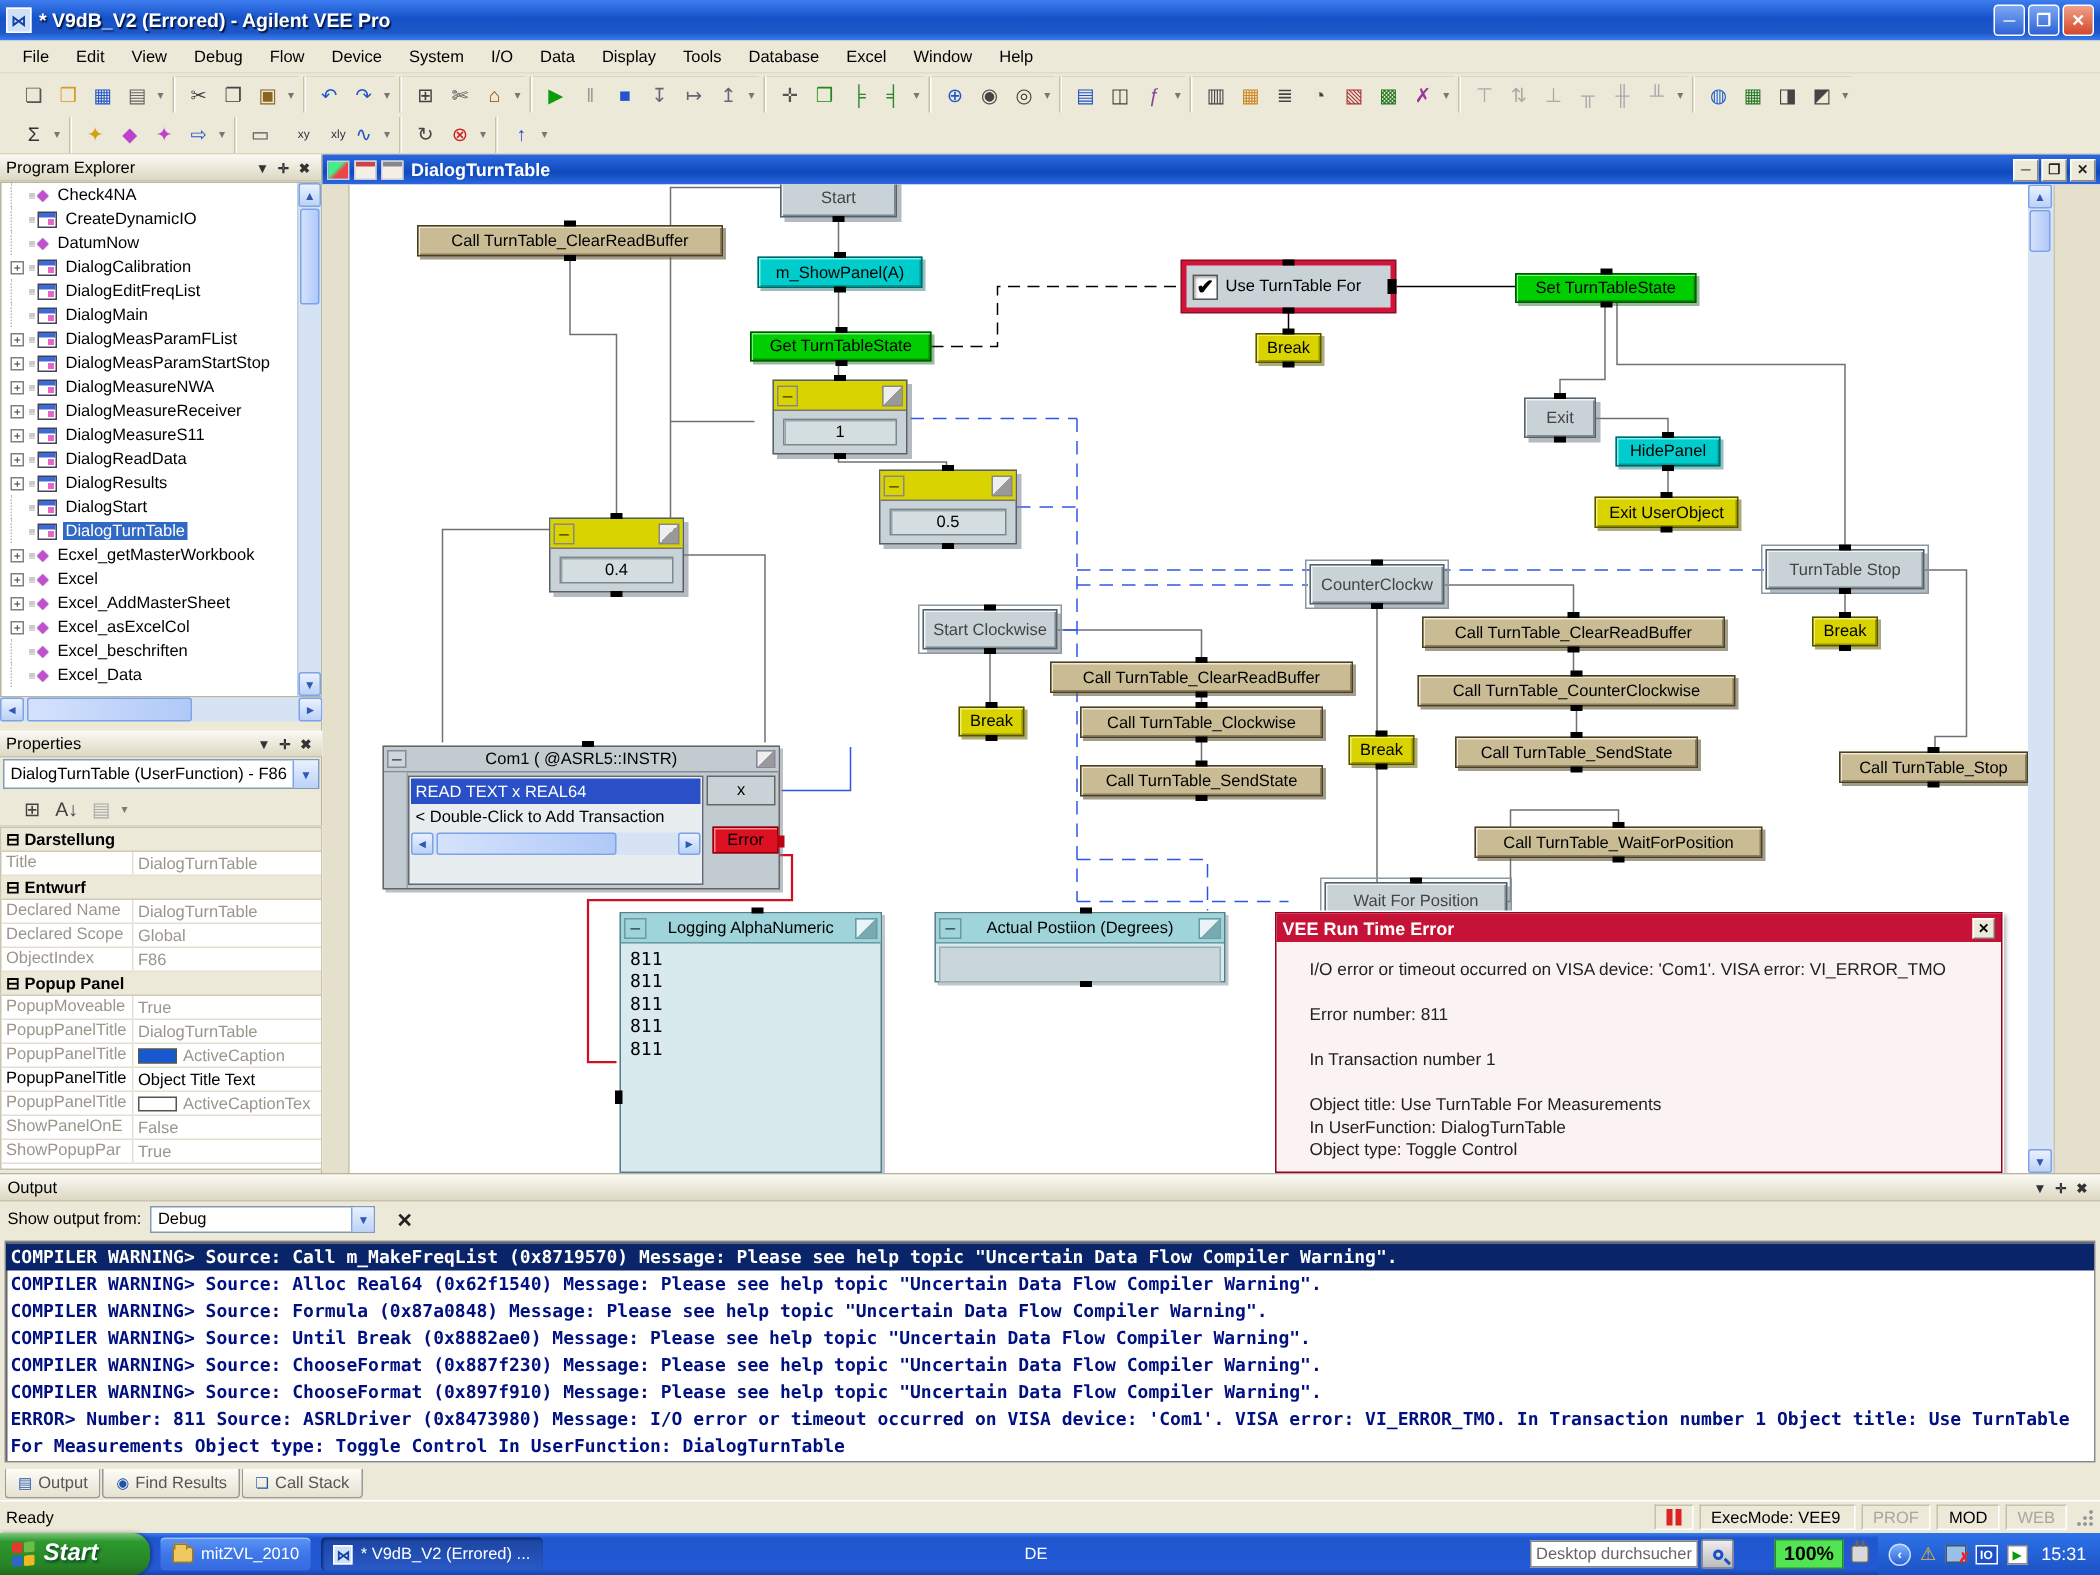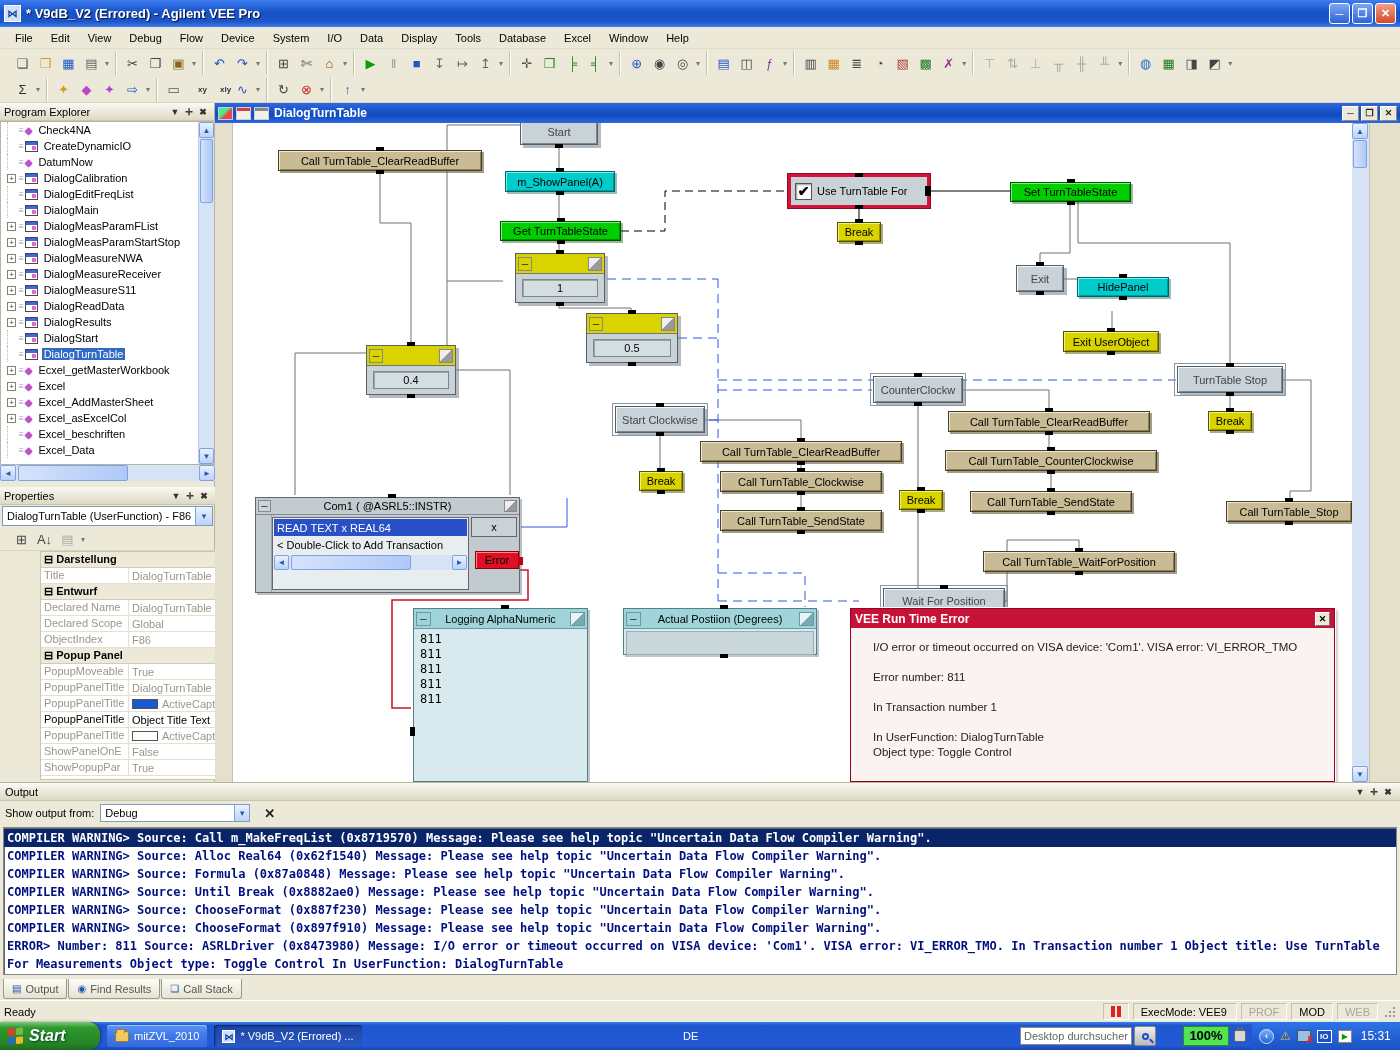--- a/index.html
+++ b/index.html
@@ -26,21 +26,21 @@
 
   
   #toolbar1 { position:absolute; left:0; top:49px; width:1400px; height:28px; }
   #toolbar2 { position:absolute; left:0; top:77px; width:1400px; height:26px; border-bottom:1px solid #D8D4BE; }
   .tbrow { display:flex; align-items:center; height:100%; padding-left:4px; }
   .tbgroup { display:flex; align-items:center; padding:0 4px; border-left:1px solid #fff; box-shadow:-1px 0 0 #C6C2A8; margin-left:3px; height:24px; }
   .tbgroup:first-child { border-left:none; box-shadow:none; }
   .tbbtn { width:23px; height:22px; display:flex; align-items:center; justify-content:center;
     font-size:13px; border:1px solid transparent; }
   .tbbtn .g { line-height:1; }
-  .tbbtn .gt { font-size:8px; font-weight:bold; color:#334;margin-left:12px; }
+  .tbbtn .gt { font-size:8px; font-weight:normal; color:#334;margin-left:12px; }
   .tbchev { color:#777; font-size:8px; margin-left:2px; }
 
   
   #leftcol { position:absolute; left:0; top:103px; width:215px; height:679px; background:#ECE9D8; border-right:1px solid #B8B49E; }
   .dockhdr { height:18px; background:linear-gradient(180deg,#FBFAF4,#DCD8C2); border-bottom:1px solid #C8C4AE;
     display:flex; align-items:center; padding:0 4px; }
   .dockhdr .t { flex:1; }
   .dockhdr .hb { width:14px; text-align:center; color:#333; font-size:9px; font-weight:bold; }
   #pe-tree { position:absolute; left:0; top:18px; width:215px; height:344px; background:#fff; border:1px solid #B8B49E; overflow:hidden; }
   .trow { height:16px; display:flex; align-items:center; white-space:nowrap; position:relative; padding-left:6px; }
@@ -61,21 +61,21 @@
   .sbthumb { background:linear-gradient(90deg,#D5E2FC,#AFC9F7); border:1px solid #7DA2E8; border-radius:2px; }
   #splitter { position:absolute; left:0; top:378px; width:215px; height:6px; }
 
   
   #props-hdr { position:absolute; left:0; top:384px; width:215px; }
   #props-sel { position:absolute; left:2px; top:403px; width:211px; height:20px; background:#fff; border:1px solid #7F9DB9;
     display:flex; align-items:center; padding-left:4px; }
   #props-sel .dd { margin-left:auto; width:17px; height:18px; background:linear-gradient(180deg,#E9F1FE,#BCD2F8);
     border-left:1px solid #7DA2E8; color:#2B5AB0; font-size:8px; display:flex; align-items:center; justify-content:center; }
   #props-bar { position:absolute; left:0; top:425px; width:215px; height:23px; display:flex; align-items:center; padding-left:3px; border-bottom:1px solid #D8D4BE; }
-  #props-grid { position:absolute; left:0; top:448px; width:215px; height:229px; background:#fff; border:1px solid #C8C4AE; overflow:hidden;margin-left:40px; }
+  #props-grid { position:absolute; left:0; top:448px; width:215px; height:229px; background:#fff; border:1px solid #C8C4AE; overflow:hidden; }
   .prow { height:16px; display:flex; border-bottom:1px solid #E4E0D0; font-size:11px; }
   .prow.sec { background:#ECE9D8; font-weight:bold; border-bottom:1px solid #D0CCB8; }
   .prow.sec .k { color:#000; border-right:none; }
   .prow .k { width:88px; padding:1px 3px; color:#9a968a; border-right:1px solid #E4E0D0; overflow:hidden; white-space:nowrap; }
   .prow .v { flex:1; padding:1px 3px; color:#9a968a; overflow:hidden; white-space:nowrap; display:flex; align-items:center; }
   .prow.active .k, .prow.active .v { color:#000; }
   .swatch { display:inline-block; width:26px; height:10px; border:1px solid #555; margin-right:4px; flex:none; }
 
   
   #canvas-wrap { position:absolute; left:215px; top:103px; width:1185px; height:679px; }
@@ -841,21 +841,21 @@
               <span class="oc-ttl">On Cycle</span>
               <span class="oc-rsz"></span>
             </div>
             <div class="oc-body">
               <div class="oc-val">1</div>
             </div>
           </div>
           <div class="node n-graybtn" style="left: 801px; top: 142px; width: 48px; height: 27px;">
             <span>Exit</span>
           </div>
-          <div class="node n-cyan" style="left: 862px; top: 154px; width: 92px; height: 20px;">
+          <div class="node n-cyan" style="left: 862px; top: 168px; width: 70px; height: 20px;">
             <span>HidePanel</span>
           </div>
           <div class="node n-oncycle" style="left: 371px; top: 190px; width: 92px; height: 50px;">
             <div class="oc-hdr">
               <span class="oc-min">─</span>
               <span class="oc-ttl">On Cycle</span>
               <span class="oc-rsz"></span>
             </div>
             <div class="oc-body">
               <div class="oc-val">0.5</div>
@@ -974,20 +974,21 @@
           <span class="t">VEE Run Time Error</span>
           <span id="veeerr-x">✕</span>
         </div>
         <div id="veeerr-body">
             <div>I/O error or timeout occurred on VISA device: 'Com1'. VISA error: VI_ERROR_TMO</div>
             <div></div>
             <div>Error number: 811</div>
             <div></div>
             <div>In Transaction number 1</div>
             <div></div>
+            <div>Object title: Use TurnTable For Measurements</div>
             <div>In UserFunction: DialogTurnTable</div>
             <div>Object type: Toggle Control</div>
           </div>
       </div>
 
       <div id="cnv-vscroll">
         <div class="sbarrow" style="width:16px;">▲</div>
         <div class="sbthumb" style="position:absolute;left:1px;top:17px;width:14px;height:28px;"></div>
         <div class="sbarrow" style="width:16px;position:absolute;bottom:0;">▼</div>
       </div>

